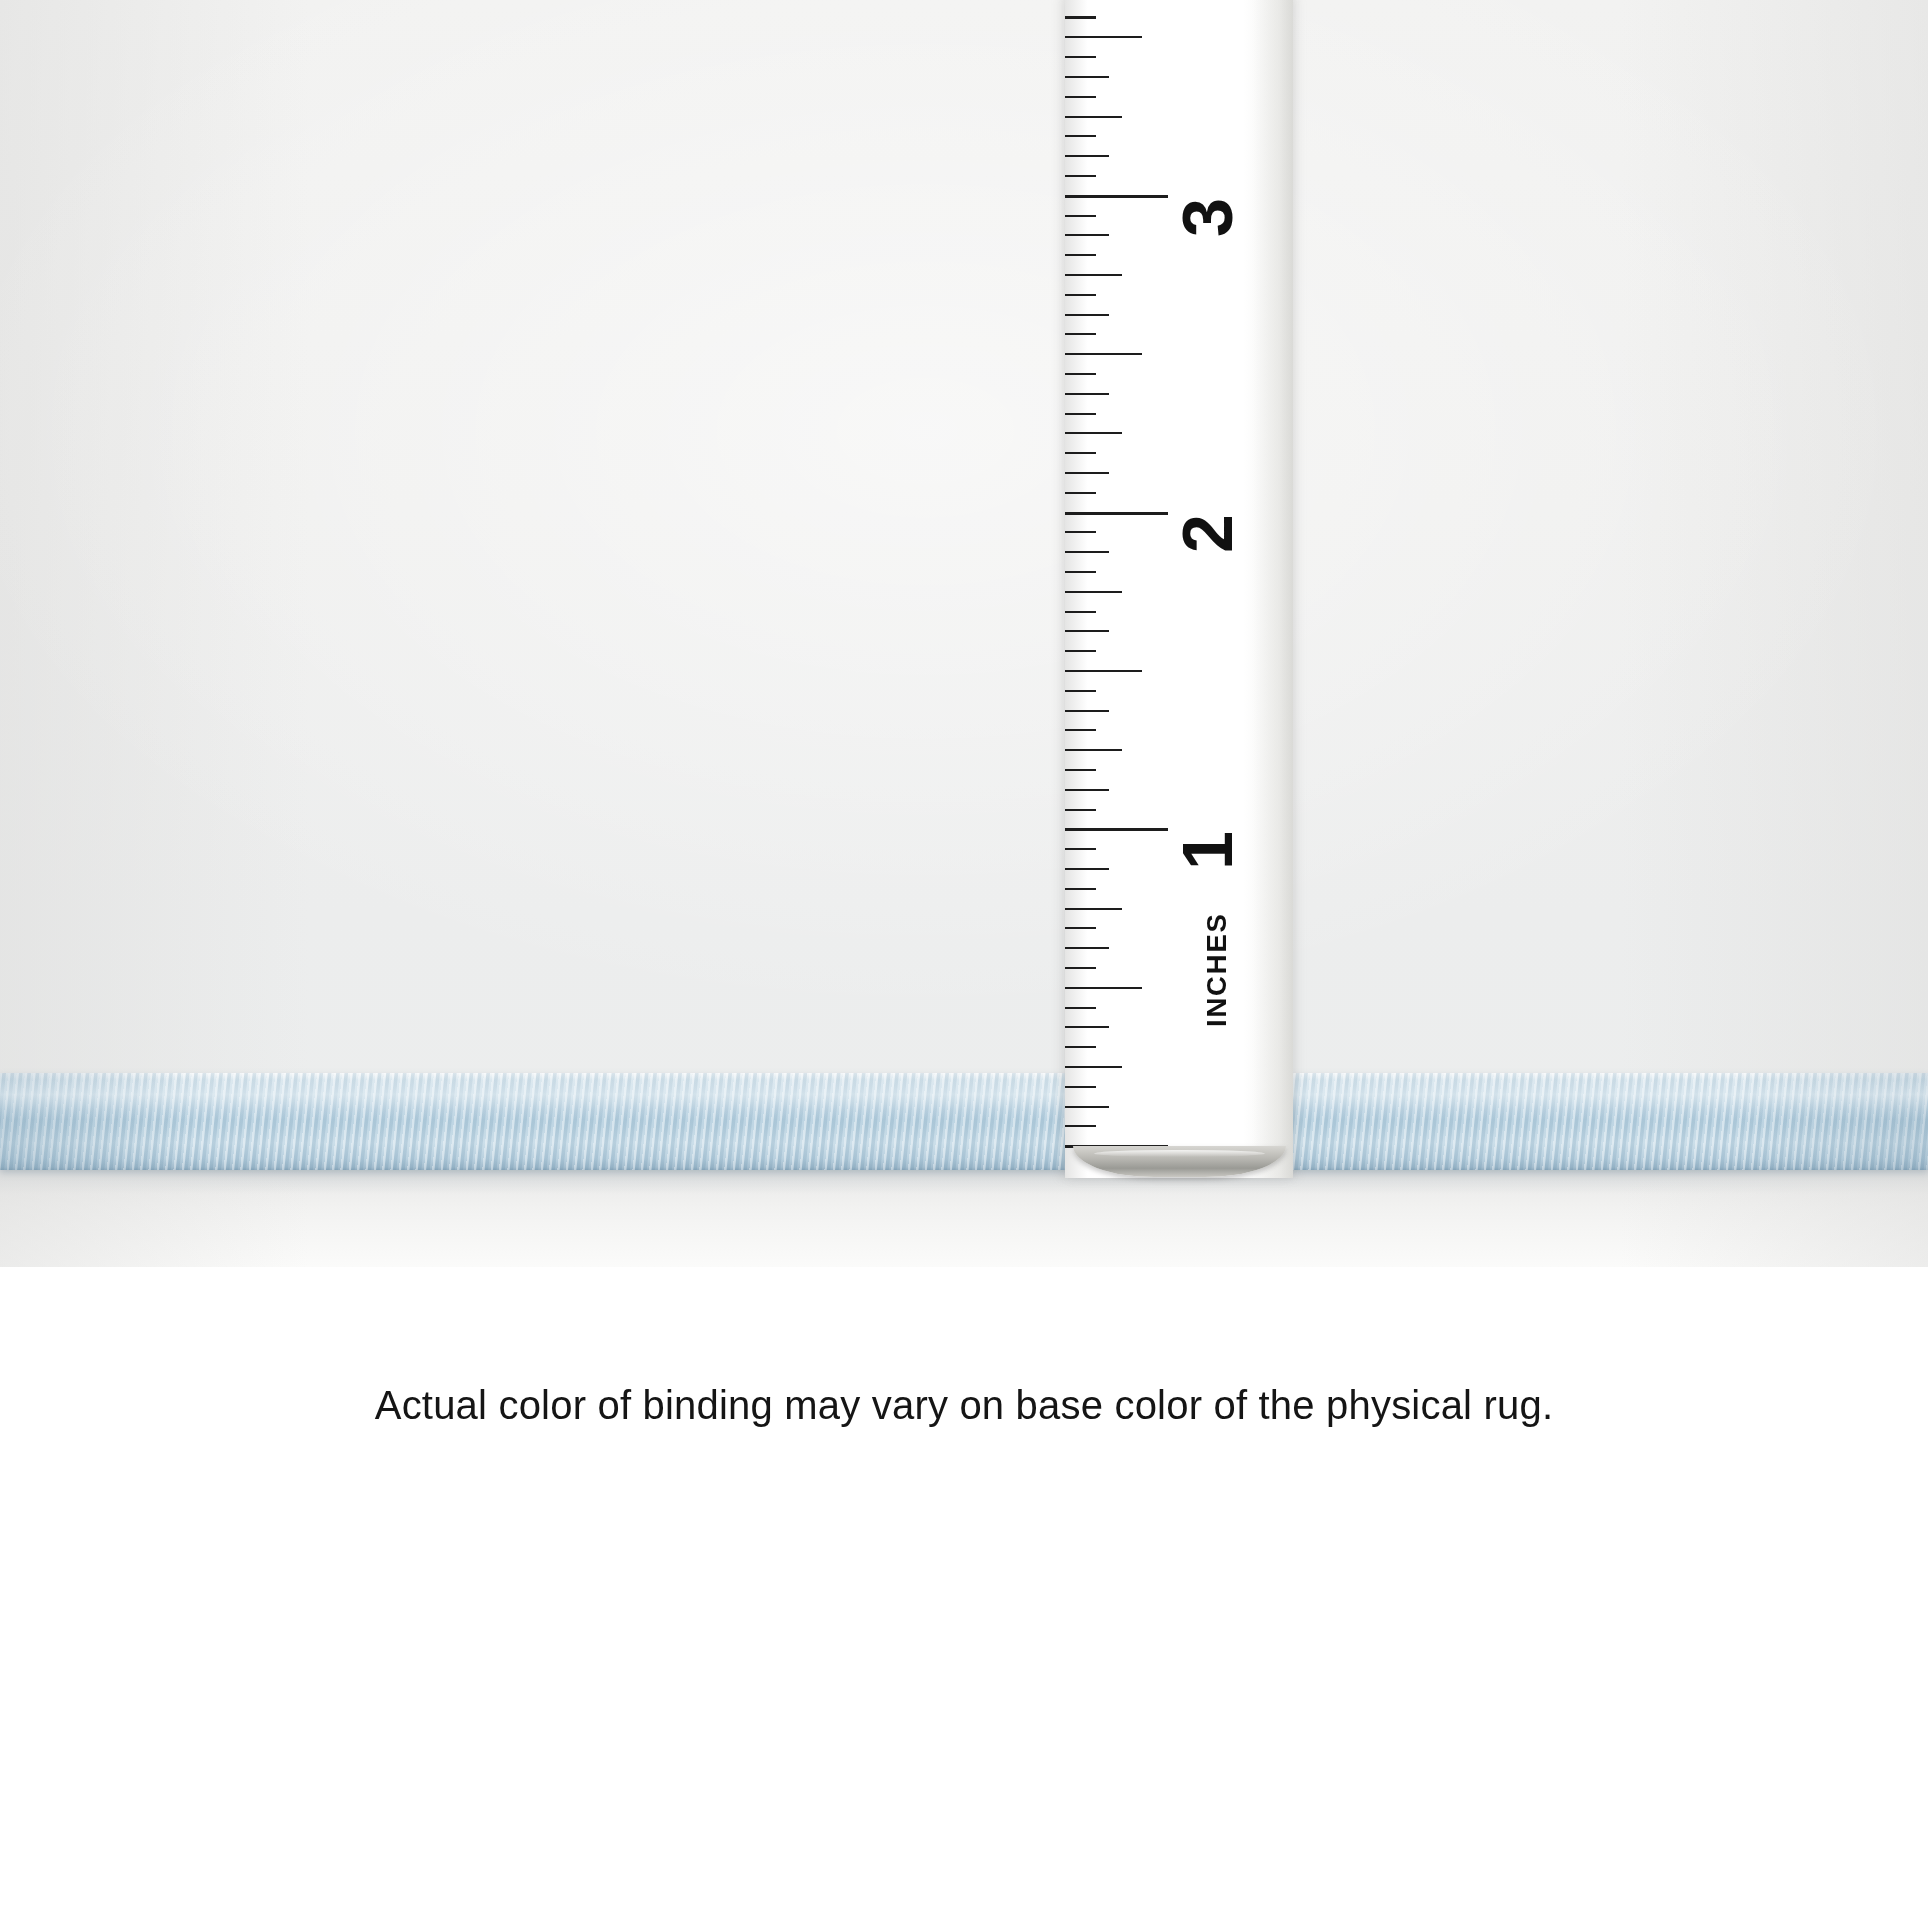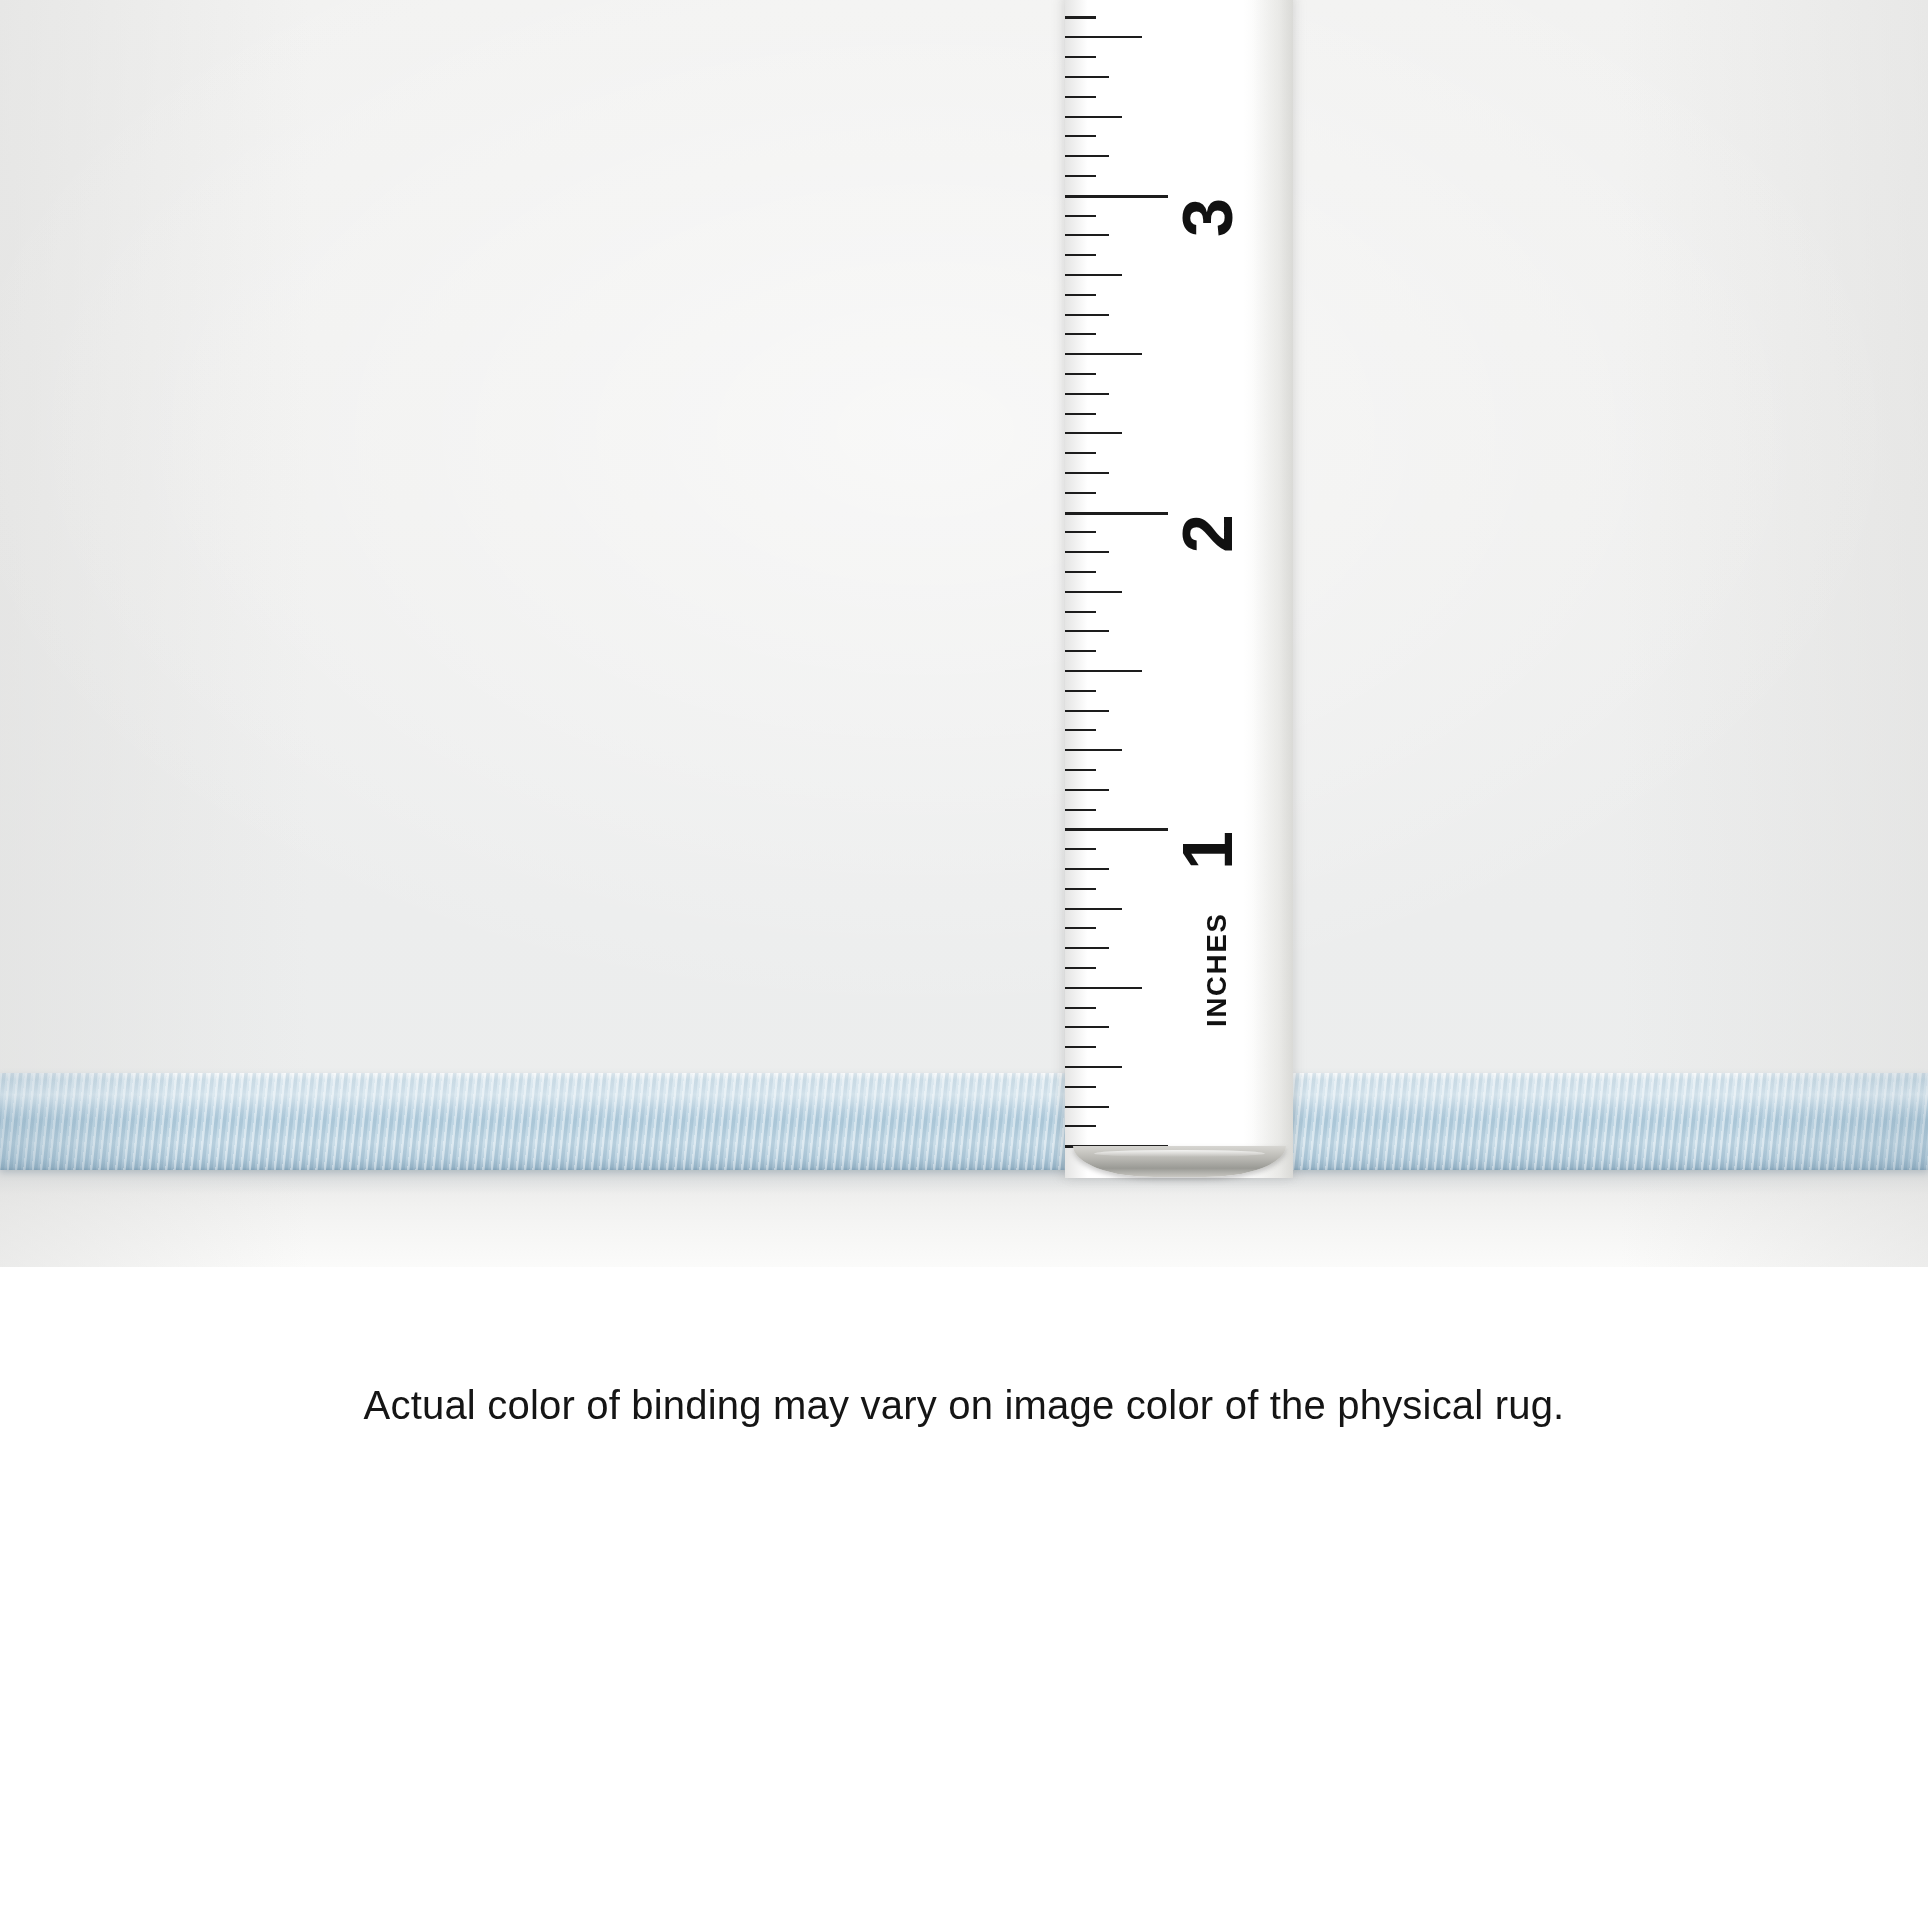--- a/index.html
+++ b/index.html
@@ -292,17 +292,17 @@
       <div class="threads"></div>
       <div class="sheen"></div>
     </div>
 
     <div class="tape-hook"></div>
 
     <div class="floor"></div>
   </div>
 
   <div class="caption">
-    <span class="line">Actual color of binding may vary on image color of the physical rug.</span>
+    <span class="line">Actual color of binding may vary on base color of the physical rug.</span>
   </div>
 
 </div>
 
 
 </body></html>

